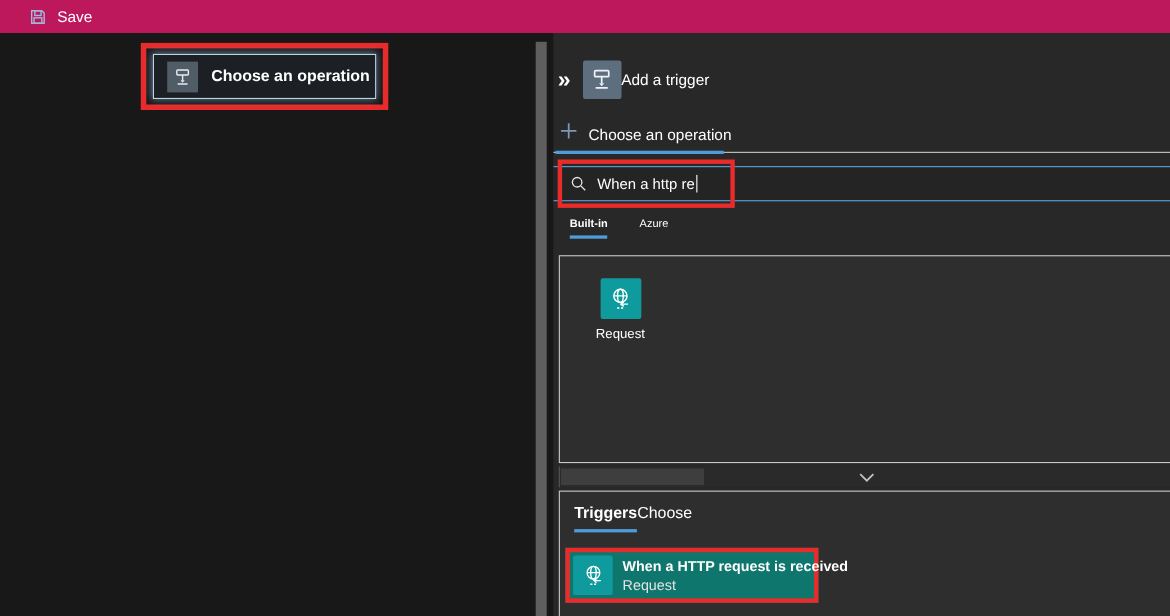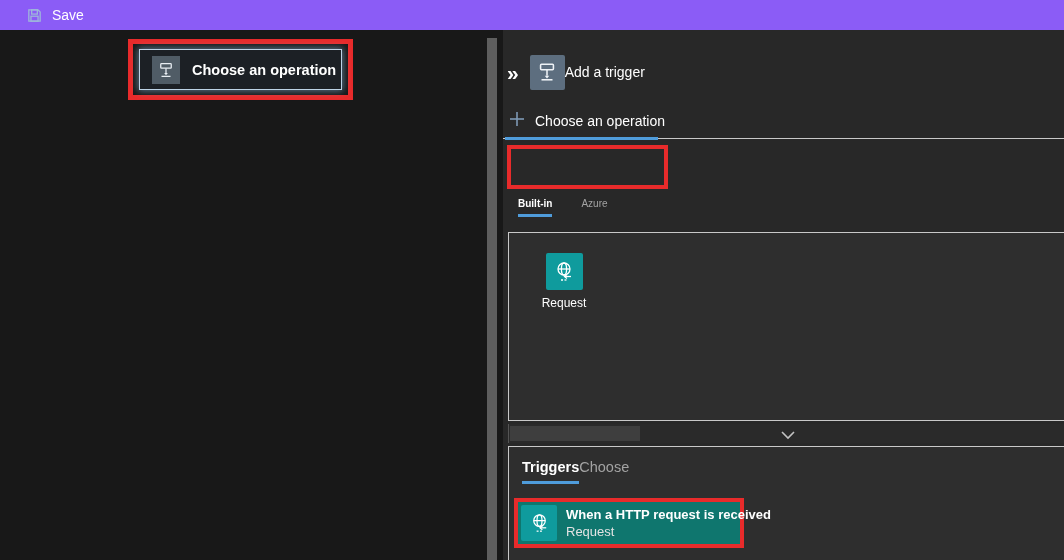--- a/index.html
+++ b/index.html
@@ -1,21 +1,21 @@
 <!DOCTYPE html>
 <html><head>
 <meta charset="utf-8">
 <style>
   * { margin:0; padding:0; box-sizing:border-box; }
   html,body { width:1064px; height:560px; overflow:hidden; background:#181818;
     font-family:"Liberation Sans","DejaVu Sans",sans-serif; color:#fff; }
 
   
   .toolbar { position:absolute; left:0; top:0; width:1064px; height:30px;
-    background:#8b5cf6; display:flex; align-items:center; }
+    background:#be185d; display:flex; align-items:center; }
   .save-btn { display:flex; align-items:center; gap:9px; margin-left:26px;
     font-size:14px; color:#fff; cursor:pointer; }
   .save-btn svg { display:block; }
 
   
   .canvas { position:absolute; left:0; top:30px; width:503px; height:530px; background:#181818; }
   .node-highlight { position:absolute; left:128px; top:9px; width:225px; height:61px;
     border:5px solid #e82b2b; }
   .node { position:absolute; left:6px; top:5px; width:203px; height:41px;
     background:#1c2025; border:1px solid #bdd3e6;
@@ -57,21 +57,21 @@
   .search-value { margin-left:9px; font-size:13.5px; color:#fff; white-space:nowrap; }
   .caret { display:inline-block; width:1px; height:16px; background:#fff;
     vertical-align:middle; margin-left:1px; }
   .search-highlight { position:absolute; left:4px; top:115px; width:161px; height:44px;
     border:4px solid #e82b2b; pointer-events:none; }
 
   
   .conn-tabs { position:absolute; left:15px; top:168px; display:flex; gap:29px; }
   .tab { font-size:10px; cursor:pointer; position:relative; padding-bottom:8px; }
   .tab.active { font-weight:bold; color:#fff; }
-  .tab.inactive { color:#a3a3a3;text-align:right; }
+  .tab.inactive { color:#ffffff;text-align:right; }
   .tab.active::after { content:""; position:absolute; left:0; bottom:0; width:100%;
     height:3px; background:#4f9cdb; }
 
   
   .conn-box { position:absolute; left:5px; top:202px; width:600px; height:189px;
     background:#2e2e2e; border:1px solid #c9c9c9; }
   .conn-tile { position:absolute; left:22px; top:20px; width:66px; text-align:center; cursor:pointer; }
   .tile-icon { width:37px; height:37px; background:#0f9b9d; border-radius:2px;
     margin:0 auto; display:flex; align-items:center; justify-content:center; }
   .tile-label { margin-top:6px; font-size:12px; color:#fff; }
@@ -153,20 +153,28 @@
         <line x1="8" y1="1" x2="8" y2="15"></line>
           <line x1="1" y1="8" x2="15" y2="8"></line>
       </svg>
     </span>
     <span class="choose-op-label">Choose an operation</span>
   </div>
 
   <div class="sep-line"></div>
   <div class="sep-blue"></div>
 
+  <div class="search-row">
+    <svg width="16" height="16" viewBox="0 0 24 24" fill="none" stroke="#e6e6e6" stroke-width="1.8">
+      <circle cx="10" cy="10" r="6.5"></circle>
+        <line x1="15" y1="15" x2="21" y2="21"></line>
+    </svg>
+    <span class="search-value">When a http re</span>
+      <span class="caret"></span>
+  </div>
   <div class="search-highlight"></div>
 
   <div class="conn-tabs">
     <span class="tab active">Built-in</span>
     <span class="tab inactive">Azure</span>
   </div>
 
   <div class="conn-box">
     <div class="conn-tile">
       <span class="tile-icon">

